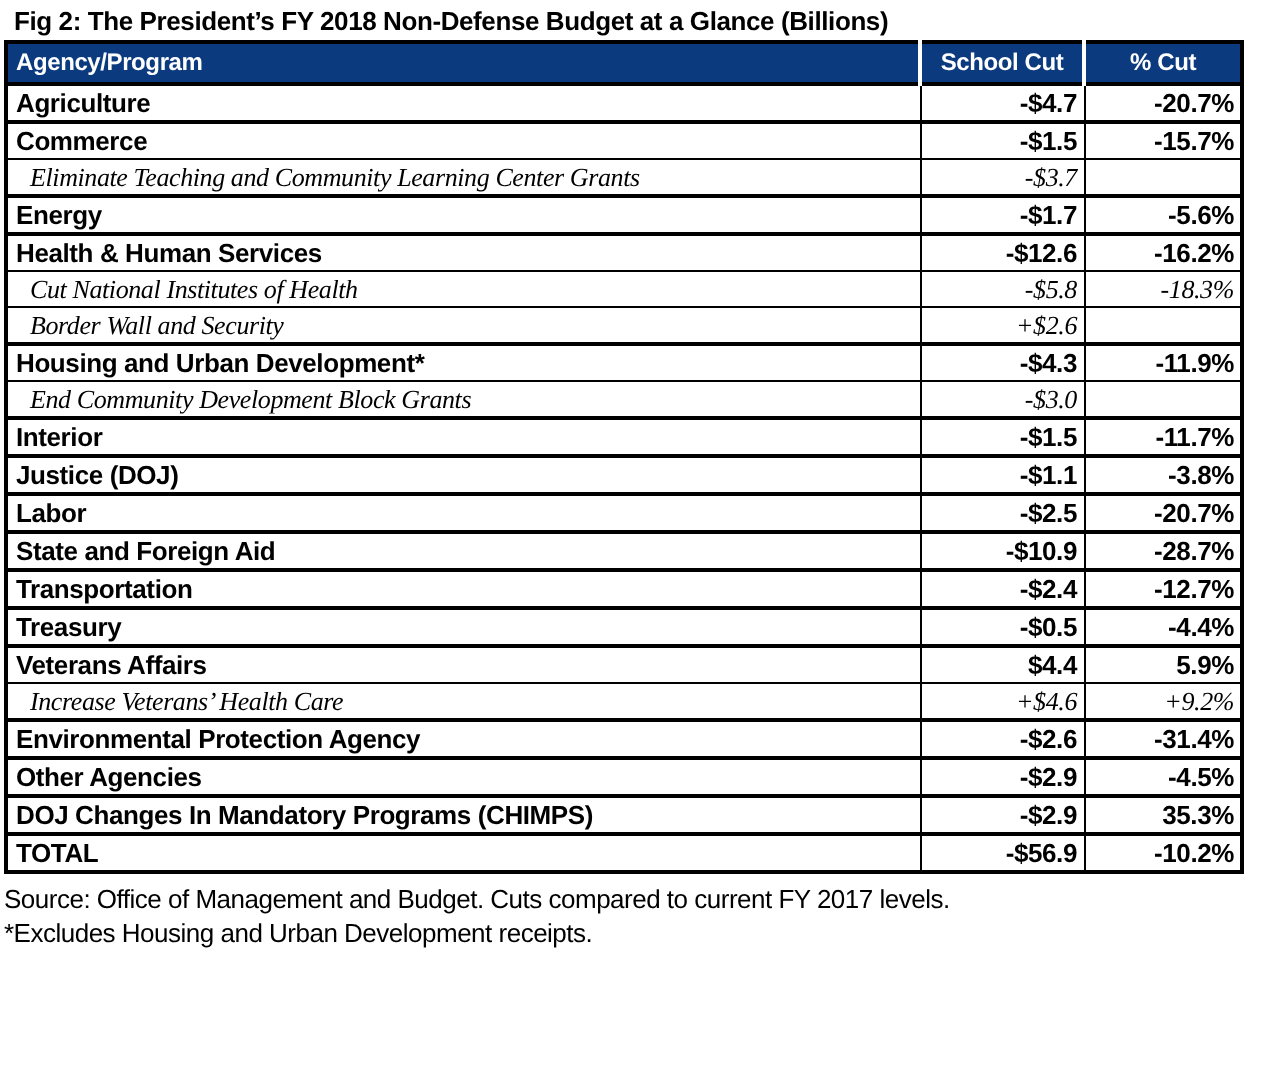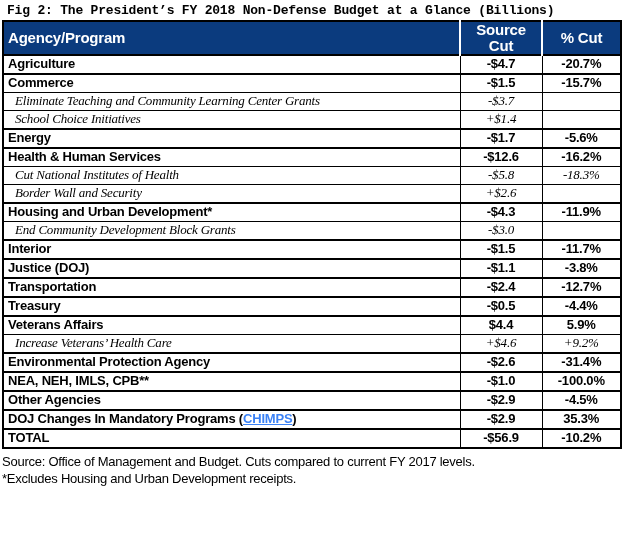--- a/index.html
+++ b/index.html
@@ -8,49 +8,49 @@
   }
   html,body{margin:0;padding:0;}
   body{
     width:639px;height:540px;overflow:hidden;
     background:#ffffff;color:#000;
     font-family:"Liberation Sans", sans-serif;
   }
   .page{width:639px;height:540px;position:relative;}
   .title{
     font-weight:bold;font-size:13px;line-height:16px;
-    padding:3px 0 1px 7px;letter-spacing:-0.2px;white-space:nowrap;font-family:Liberation Mono, monospace;
+    padding:3px 0 1px 7px;letter-spacing:-0.2px;white-space:nowrap;
   }
   table.budget{
     border-collapse:collapse;table-layout:fixed;
     width:618px;margin-left:2px;
     border:2px solid var(--border);
     letter-spacing:-0.2px;
   }
   col.c-agency{width:457px;}
   col.c-dollar{width:82px;}
   col.c-pct{width:79px;}
   th{
     background:var(--navy);color:#fff;
-    font-size:15px;font-weight:bold;
+    font-size:12px;font-weight:bold;
     height:19px;padding:0 3px;line-height:1.05;
   }
   th.agency{text-align:left;padding-left:4px;}
   th.num{text-align:center;border-left:2px solid #fff;}
   td{
     font-size:13px;height:15px;padding:1px 3px;line-height:1.05;
     border-left:1px solid var(--border);
     vertical-align:middle;white-space:nowrap;overflow:hidden;
   }
   td.agency{border-left:none;text-align:left;padding-left:4px;}
-  td.num{text-align:center;}
+  td.num{text-align:right;}
   tr.main td, tr.total td{border-top:2px solid var(--border);font-weight:bold;}
   tr.sub td{border-top:1px solid var(--border);font-style:italic;font-weight:normal;font-family:Liberation Serif, serif;}
   tr.sub td.agency{padding-left:11px;}
-  a.chimps{color:#3b82f6;text-decoration:underline;cursor:pointer;}
+  a.chimps{color:#000000;cursor:pointer;}
   .footer{
     font-size:13px;line-height:17px;
     padding:4px 0 0 2px;letter-spacing:-0.25px;
   }
 </style>
 </head>
 <body>
 
 <div class="page">
 
@@ -58,43 +58,38 @@
 
   <table class="budget">
     <colgroup>
       <col class="c-agency">
       <col class="c-dollar">
       <col class="c-pct">
     </colgroup>
     <thead>
       <tr>
         <th class="agency">Agency/Program</th>
-        <th class="num">Source Cut</th>
+        <th class="num">School Cut</th>
         <th class="num">% Cut</th>
       </tr>
     </thead>
     <tbody>
         <tr class="main">
           <td class="agency">Agriculture</td>
           <td class="num">-$4.7</td>
           <td class="num">-20.7%</td>
         </tr>
         <tr class="main">
           <td class="agency">Commerce</td>
           <td class="num">-$1.5</td>
           <td class="num">-15.7%</td>
         </tr>
         <tr class="sub">
           <td class="agency">Eliminate Teaching and Community Learning Center Grants</td>
           <td class="num">-$3.7</td>
-          <td class="num"></td>
-        </tr>
-        <tr class="sub">
-          <td class="agency">School Choice Initiatives</td>
-          <td class="num">+$1.4</td>
           <td class="num"></td>
         </tr>
         <tr class="main">
           <td class="agency">Energy</td>
           <td class="num">-$1.7</td>
           <td class="num">-5.6%</td>
         </tr>
         <tr class="main">
           <td class="agency">Health &amp; Human Services</td>
           <td class="num">-$12.6</td>
@@ -124,20 +119,30 @@
           <td class="agency">Interior</td>
           <td class="num">-$1.5</td>
           <td class="num">-11.7%</td>
         </tr>
         <tr class="main">
           <td class="agency">Justice (DOJ)</td>
           <td class="num">-$1.1</td>
           <td class="num">-3.8%</td>
         </tr>
         <tr class="main">
+          <td class="agency">Labor</td>
+          <td class="num">-$2.5</td>
+          <td class="num">-20.7%</td>
+        </tr>
+        <tr class="main">
+          <td class="agency">State and Foreign Aid</td>
+          <td class="num">-$10.9</td>
+          <td class="num">-28.7%</td>
+        </tr>
+        <tr class="main">
           <td class="agency">Transportation</td>
           <td class="num">-$2.4</td>
           <td class="num">-12.7%</td>
         </tr>
         <tr class="main">
           <td class="agency">Treasury</td>
           <td class="num">-$0.5</td>
           <td class="num">-4.4%</td>
         </tr>
         <tr class="main">
@@ -147,25 +152,20 @@
         </tr>
         <tr class="sub">
           <td class="agency">Increase Veterans’ Health Care</td>
           <td class="num">+$4.6</td>
           <td class="num">+9.2%</td>
         </tr>
         <tr class="main">
           <td class="agency">Environmental Protection Agency</td>
           <td class="num">-$2.6</td>
           <td class="num">-31.4%</td>
-        </tr>
-        <tr class="main">
-          <td class="agency">NEA, NEH, IMLS, CPB**</td>
-          <td class="num">-$1.0</td>
-          <td class="num">-100.0%</td>
         </tr>
         <tr class="main">
           <td class="agency">Other Agencies</td>
           <td class="num">-$2.9</td>
           <td class="num">-4.5%</td>
         </tr>
         <tr class="main">
           <td class="agency">DOJ Changes In Mandatory Programs (<a class="chimps">CHIMPS</a>)</td>
           <td class="num">-$2.9</td>
           <td class="num">35.3%</td>

